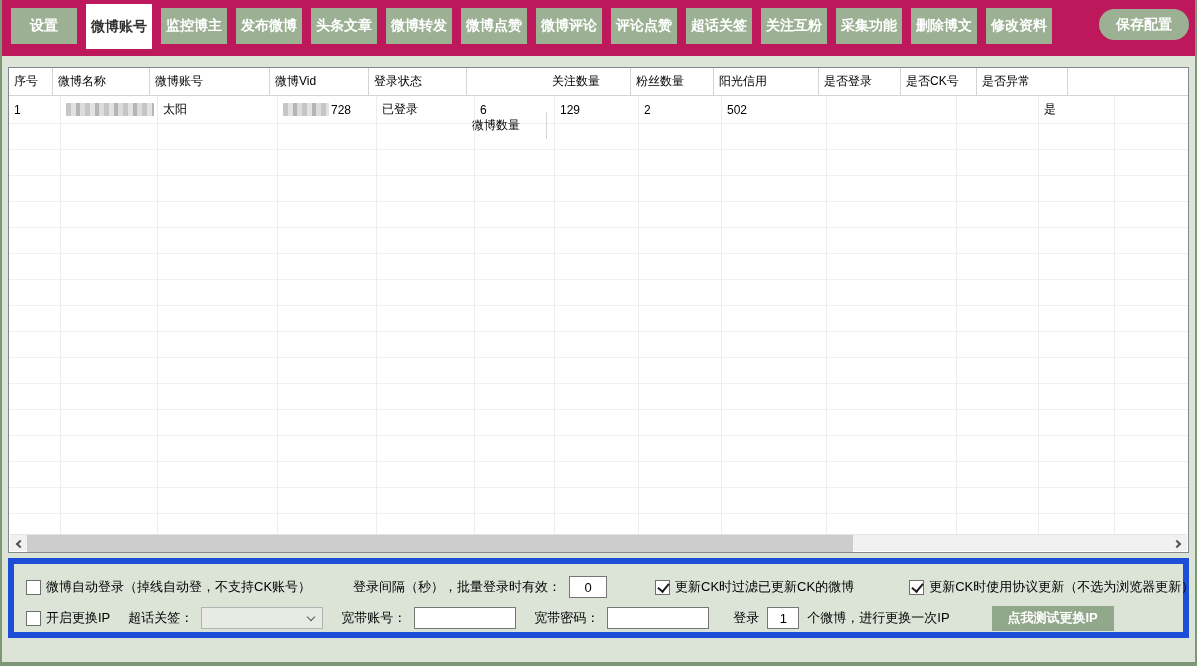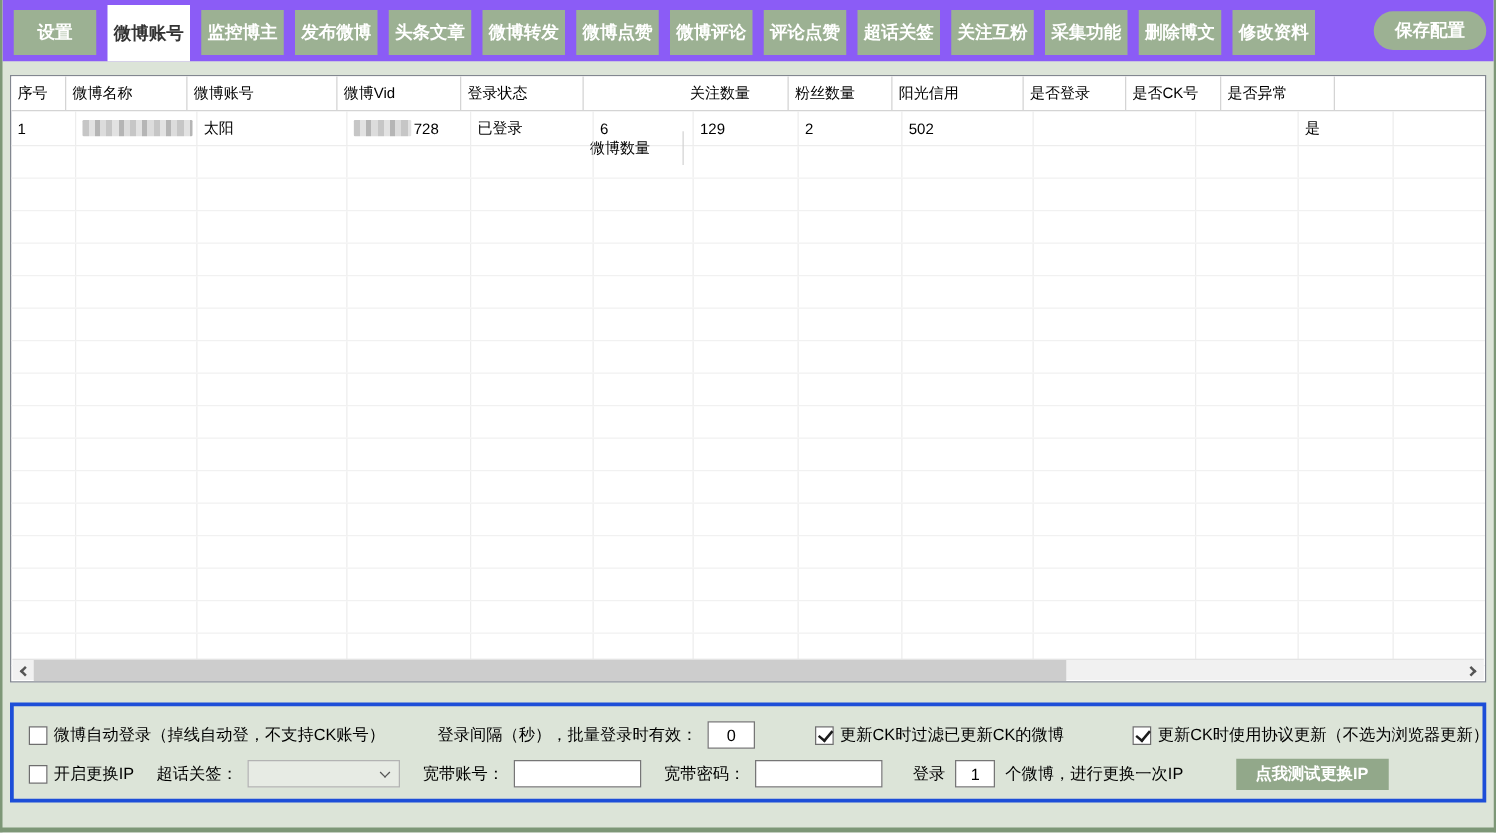--- a/index.html
+++ b/index.html
@@ -10,21 +10,21 @@
     border-left:2px solid #7d9777; border-right:2px solid #7d9777; border-bottom:4px solid #7d9777;
     overflow: hidden;
   }
   
   .titlebar { height:26px; background:#ffffff; display:flex; align-items:center; }
   .app-icon { width:16px; height:16px; margin-left:9px; flex:0 0 auto; }
   .title-text { font-size:12px; color:#111; margin-left:7px; flex:1 1 auto; white-space:nowrap; }
   .win-btn { width:45px; height:26px; display:flex; align-items:center; justify-content:center;
              font-size:13px; color:#222; cursor:default; }
   
-  .tabstrip { position:relative; height:49px; background:#8b5cf6; display:flex; align-items:flex-start; }
+  .tabstrip { position:relative; height:56px; background:#be185d; display:flex; align-items:flex-start; }
   .tab-list { display:flex; padding-left:9px; height:100%; }
   .tab { width:66px; height:36px; margin-top:8px; margin-right:9px; background:#9cb193;
          color:#fff; font-size:14px; font-weight:bold; display:flex; align-items:center;
          justify-content:center; white-space:nowrap; cursor:default; }
   .tab.active { margin-top:4px; height:45px; background:#ffffff; color:#333; }
   .save-pill { position:absolute; right:6px; top:9px; height:31px; padding:0 17px;
                border:none; border-radius:16px; background:#9cb193; color:#fff;
                font-family:inherit; font-size:14px; font-weight:bold; }
   
   .table-panel { position:relative; width:1181px; height:486px; margin:11px auto 0 auto;
@@ -43,21 +43,21 @@
   
   .hscroll { position:absolute; left:1px; right:1px; bottom:1px; height:17px; background:#f1f1f1;
              border-top:1px solid #e4e4e4; }
   .hs-arrow { position:absolute; top:0; width:17px; height:17px; display:flex; align-items:center; justify-content:center; }
   .hs-arrow.left { left:0; } .hs-arrow.right { right:0; }
   .chev { width:6px; height:6px; border-right:2px solid #555; border-bottom:2px solid #555; }
   .chev.l { transform:rotate(135deg); margin-left:3px; }
   .chev.r { transform:rotate(-45deg); margin-right:3px; }
   .hs-thumb { position:absolute; left:17px; top:0; width:826px; height:17px; background:#cdcdcd; }
   
-  .bottom-box { width:1181px; height:80px; margin:16px auto 0 auto; border:3px solid #1d4ed8; padding:10px 0 0 12px; }
+  .bottom-box { width:1181px; height:80px; margin:5px auto 0 auto; border:6px solid #1d4ed8; padding:10px 0 0 12px; }
   .brow { display:flex; align-items:center; height:26px; font-size:13px; color:#000; white-space:nowrap; }
   .brow + .brow { margin-top:5px; }
   .checkbox { position:relative; width:15px; height:15px; background:#fff; border:1px solid #6e6e6e;
               flex:0 0 auto; margin-right:5px; }
   .checkbox.checked::after { content:""; position:absolute; left:4px; top:0px; width:5px; height:9px;
               border-right:2px solid #1b1b1b; border-bottom:2px solid #1b1b1b; transform:rotate(40deg); }
   .cb-label { margin-right:0; }
   .lbl-interval { margin-left:42px; }
   .ti { height:22px; border:1px solid #767676; background:#fff; font-family:inherit; font-size:13px; padding:0 4px; }
   .ti.num { width:38px; text-align:center; margin-left:8px; }

